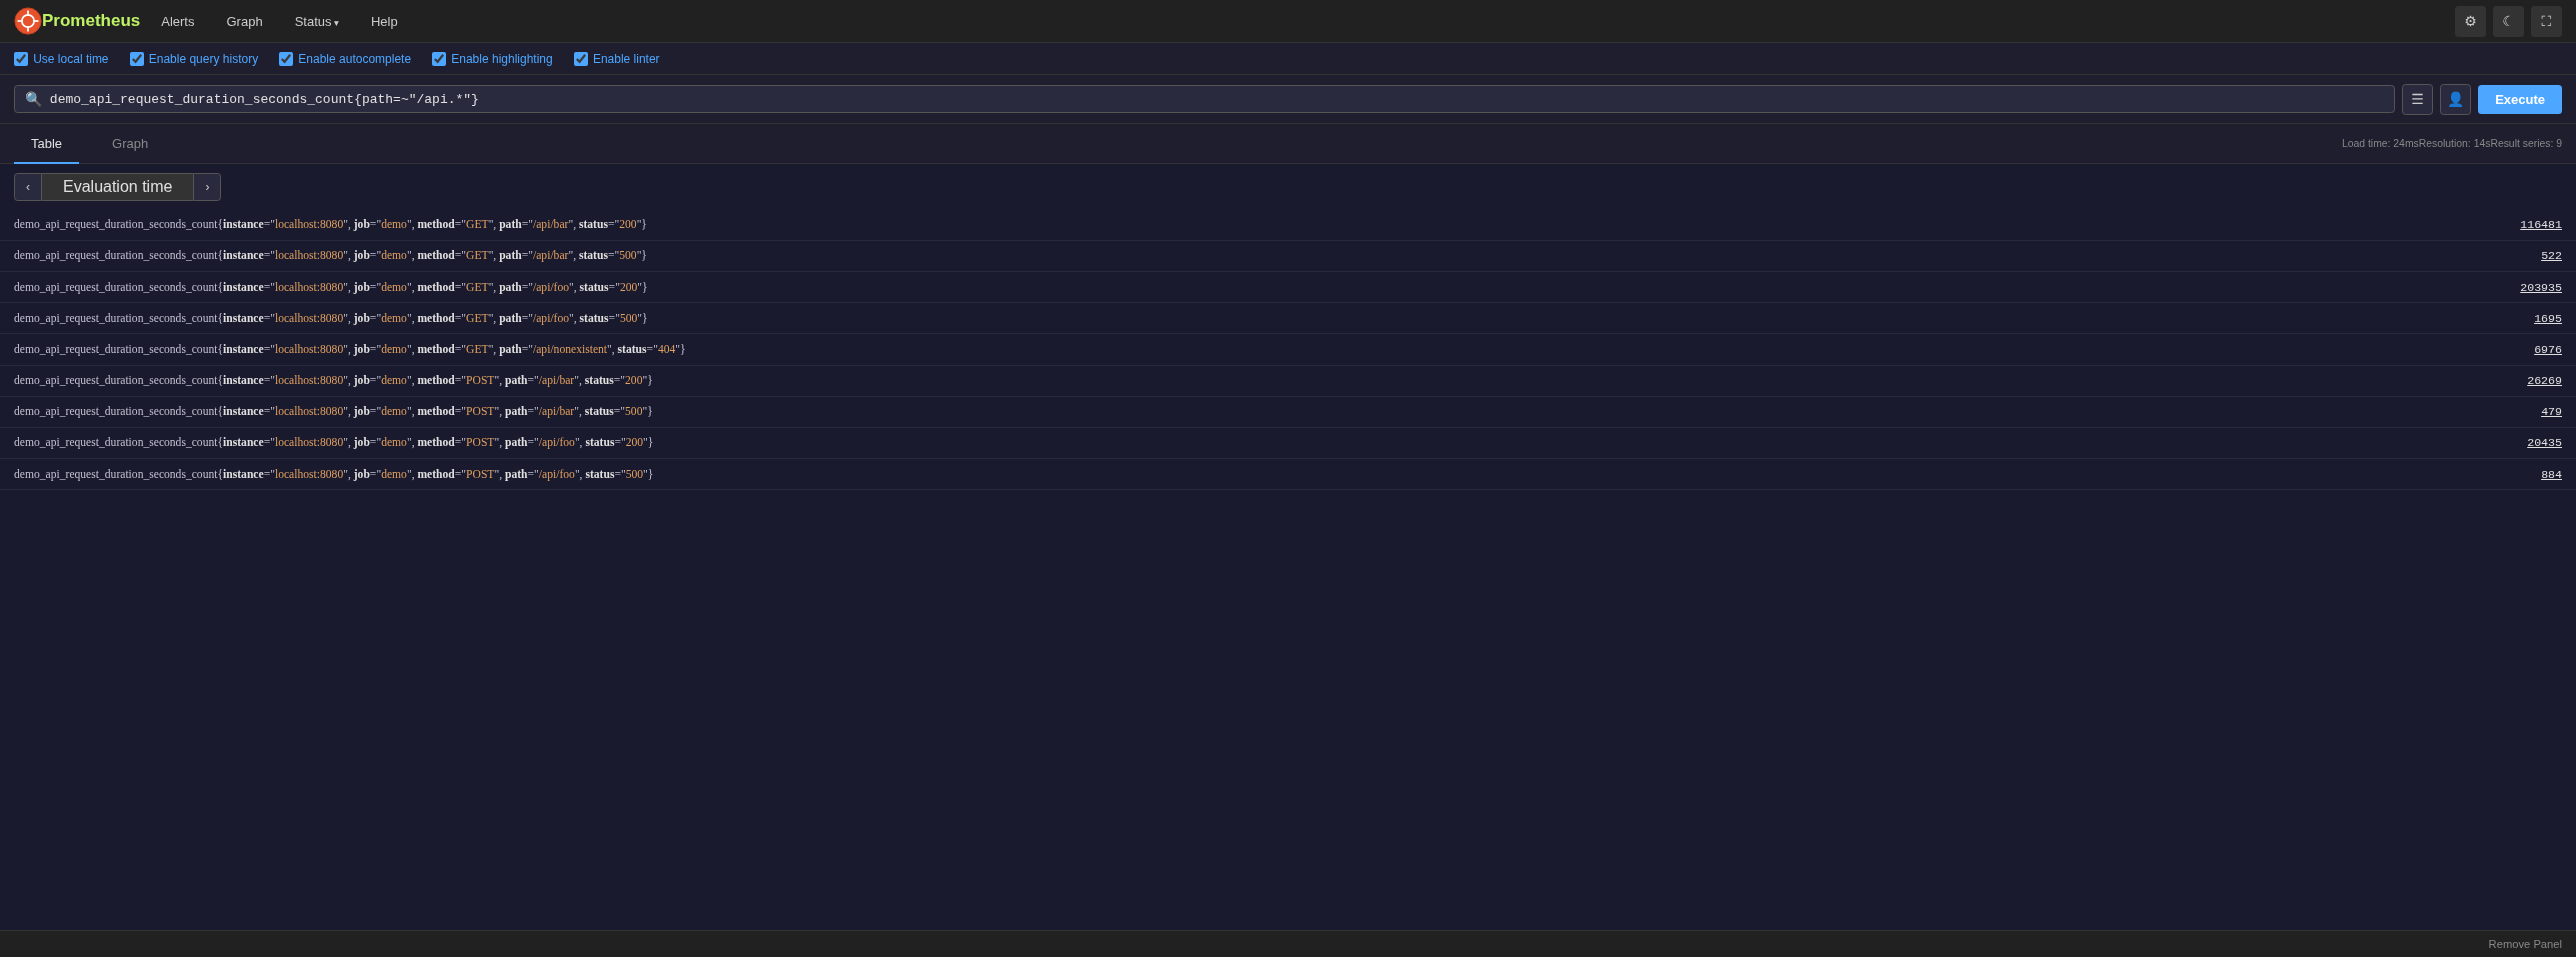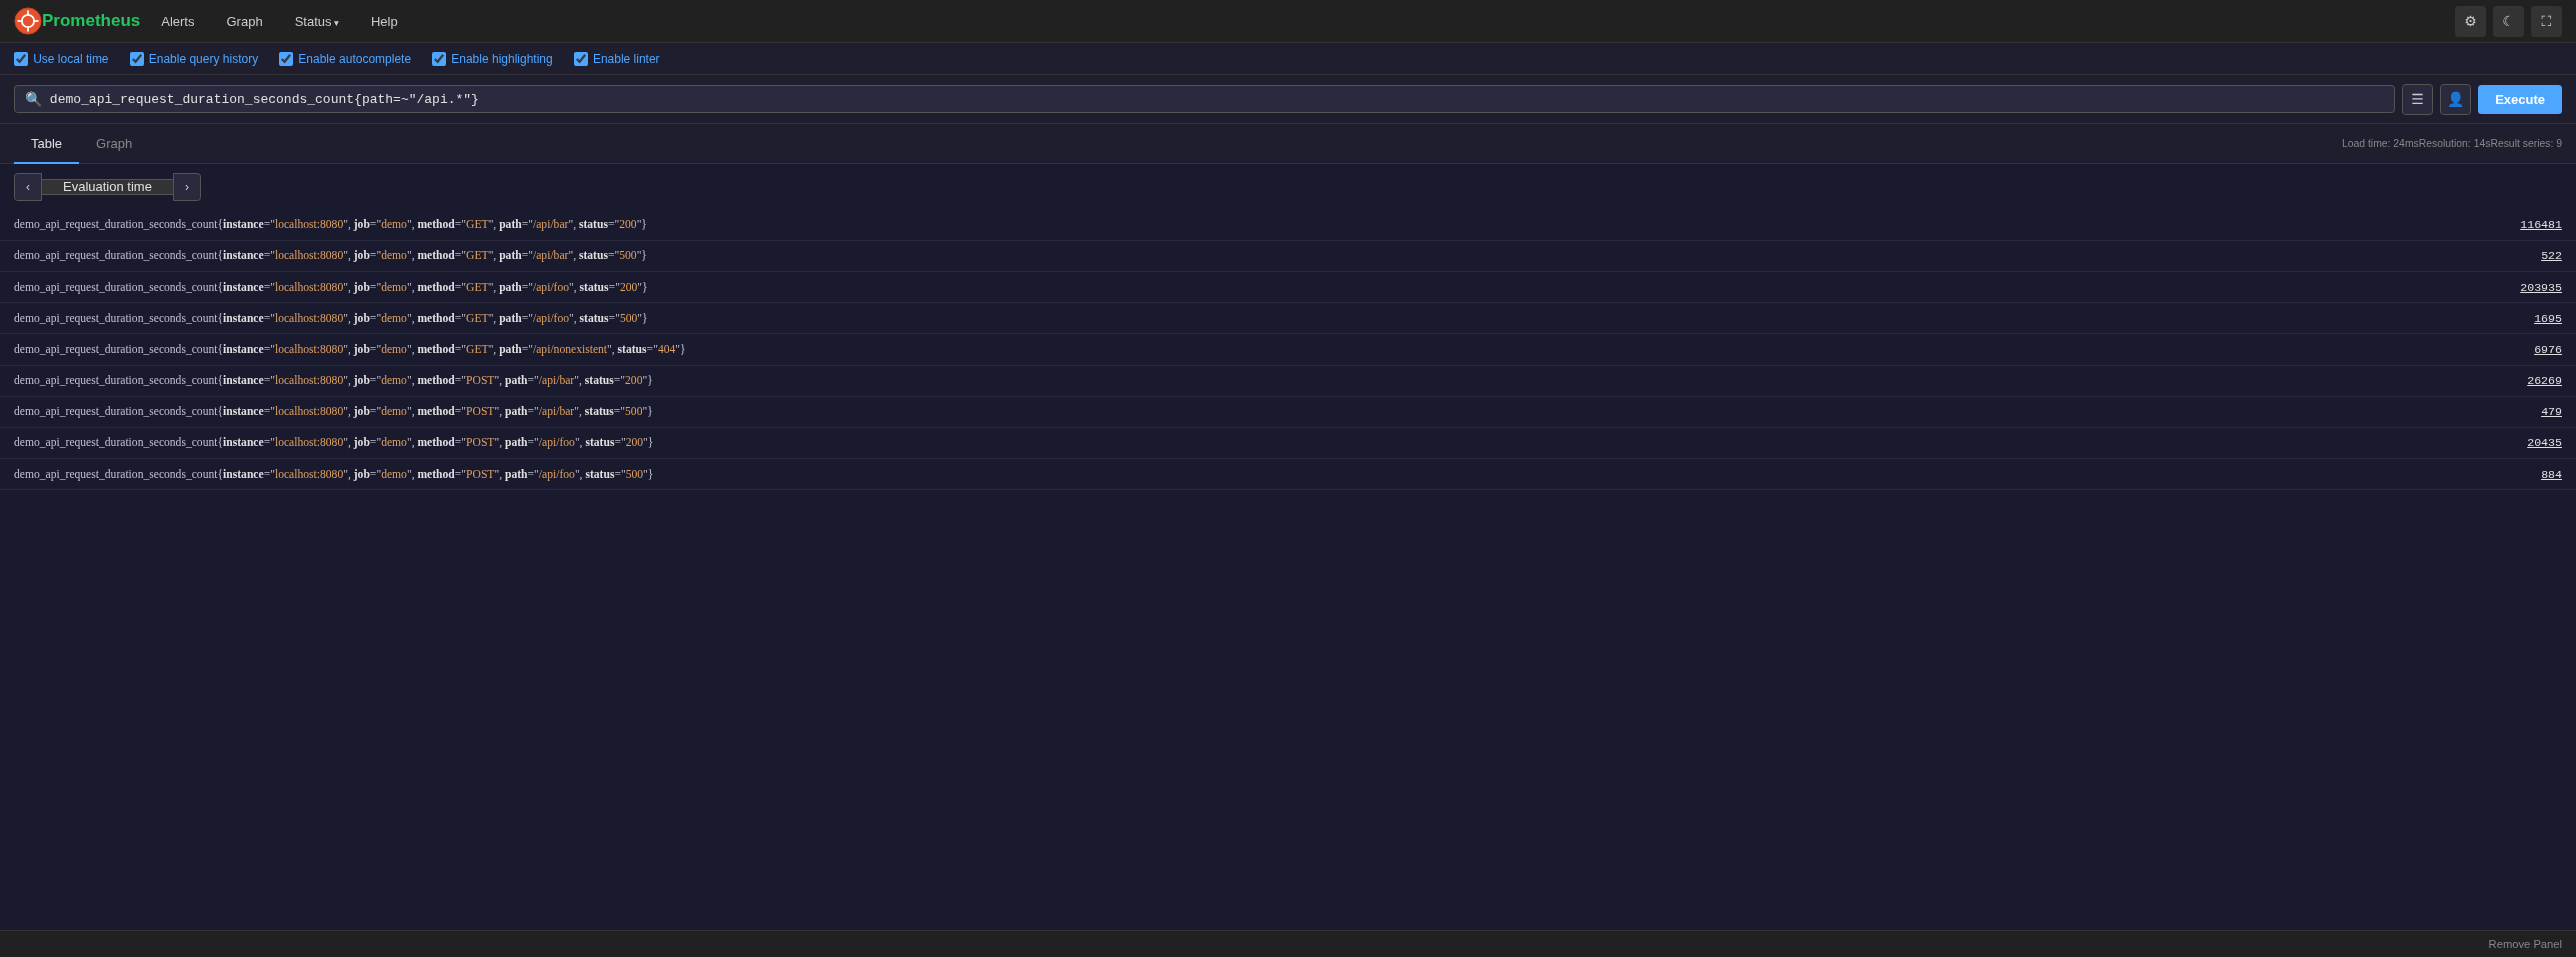--- a/index.html
+++ b/index.html
@@ -14,21 +14,21 @@
     
     .navbar {
       background: #212121;
       display: flex;
       align-items: center;
       padding: 0 14px;
       height: 43px;
       border-bottom: 0.9px solid #333;
     }
     .navbar-brand {
-      color: #22c55e;
+      color: #bef264;
       font-size: 17px;
       font-weight: 600;
       margin-right: 21px;
     }
     .navbar-links {
       display: flex;
       gap: 32px;
       flex: 1;
     }
     .navbar-link {
@@ -147,21 +147,21 @@
       background: #1e1e2e;
       padding: 0 14px;
       display: flex;
       align-items: center;
       justify-content: space-between;
       border-bottom: 1.7px solid #333;
       height: 40px;
     }
     .tabs-left {
       display: flex;
-      gap: 0;
+      gap: 16px;
     }
     .tab {
       padding: 10.4px 17px;
       cursor: pointer;
       font-size: 13px;
       color: #888;
       border-bottom: 2.6px solid transparent;
       margin-bottom: -1.7px;
     }
     .tab.active {
@@ -199,24 +199,24 @@
     .eval-nav-btn.right {
       border-radius: 0 3.5px 3.5px 0;
     }
     .eval-time-label {
       background: #333;
       border: 0.9px solid #555;
       border-left: none;
       border-right: none;
       color: #e0e0e0;
       padding: 0 21px;
-      height: 16px;
-      display: flex;
-      align-items: center;
-      font-size: 13px;
+      height: 28px;
+      display: flex;
+      align-items: center;
+      font-size: 16px;
       text-align: center;
     }
 
     
     .data-table {
       width: 100%;
       border-collapse: collapse;
       background: #1a1a2e;
     }
     .data-table tr {

